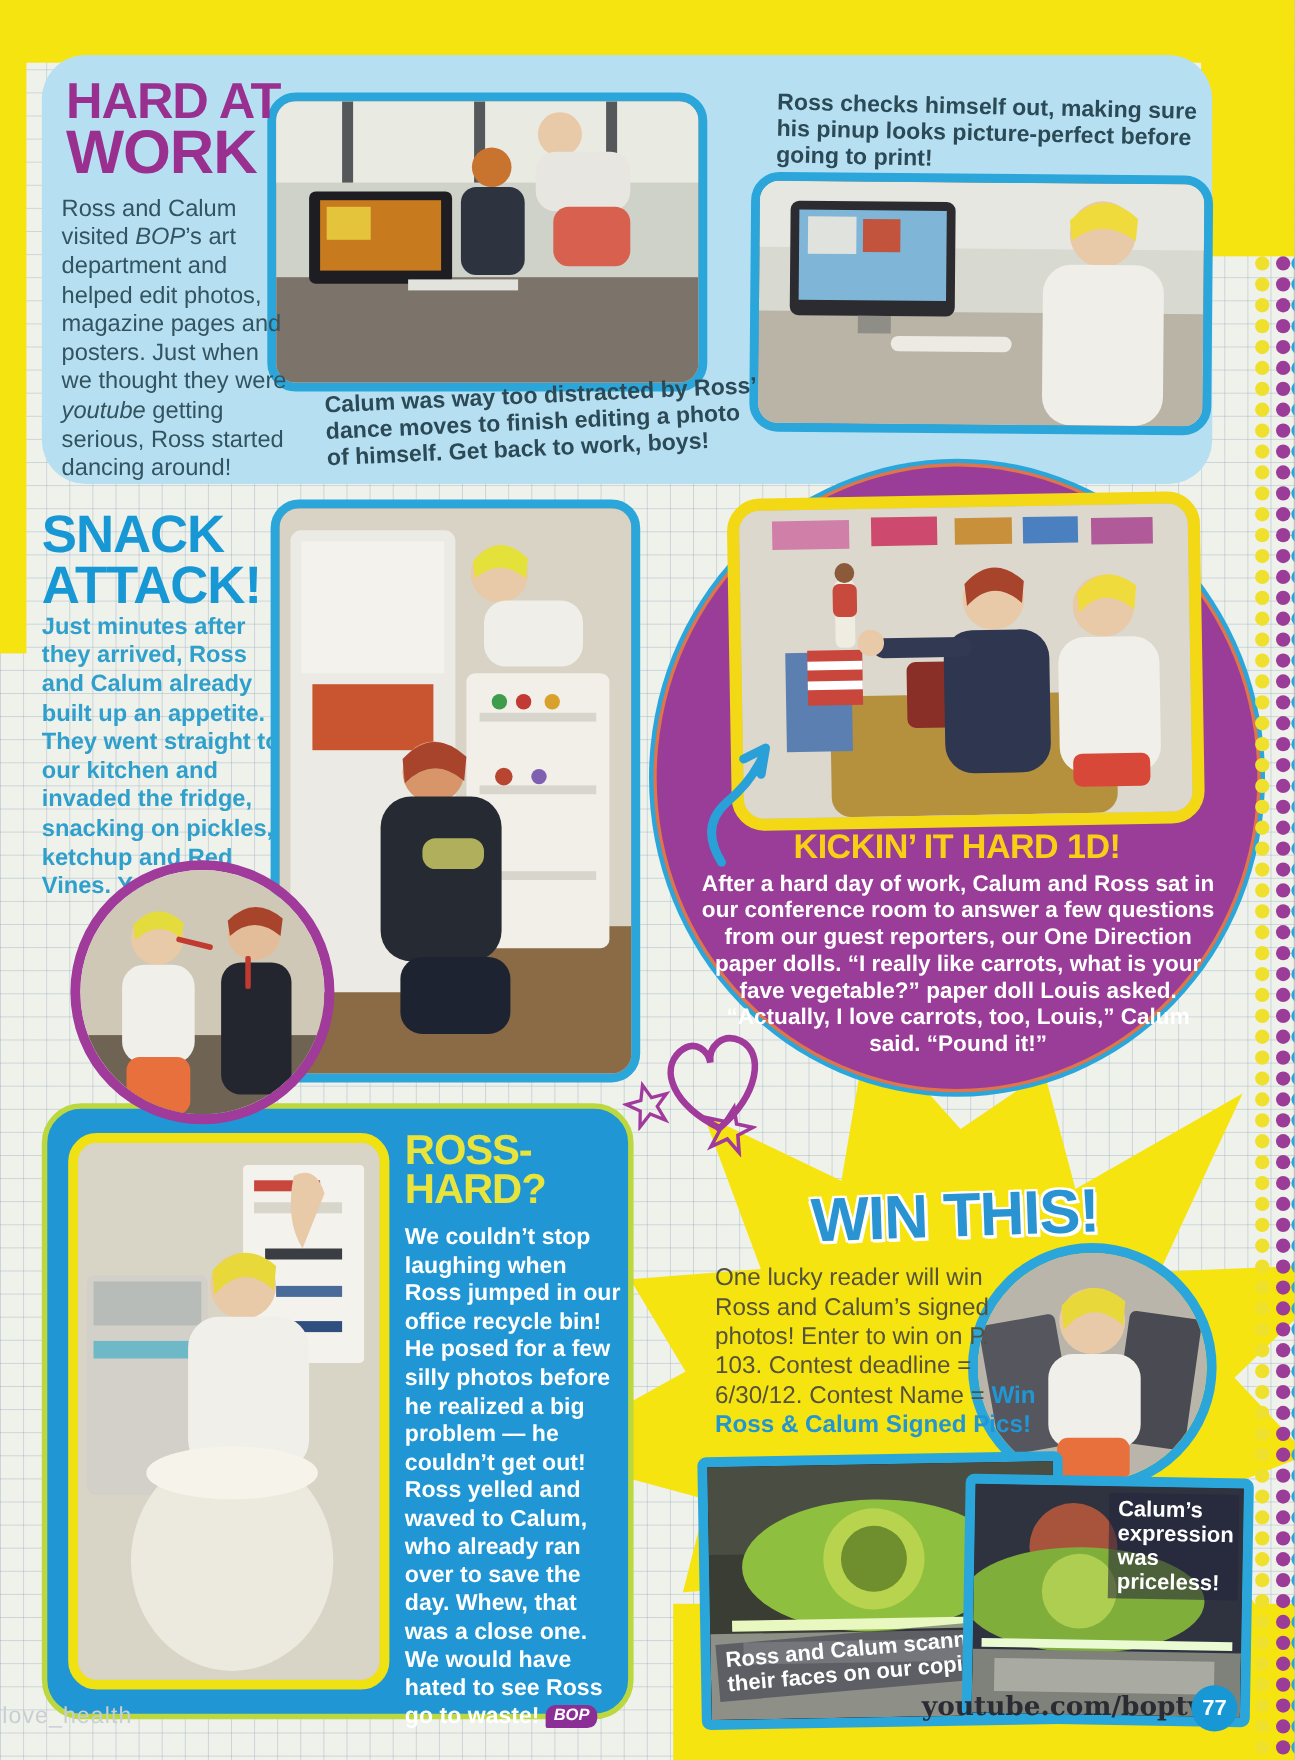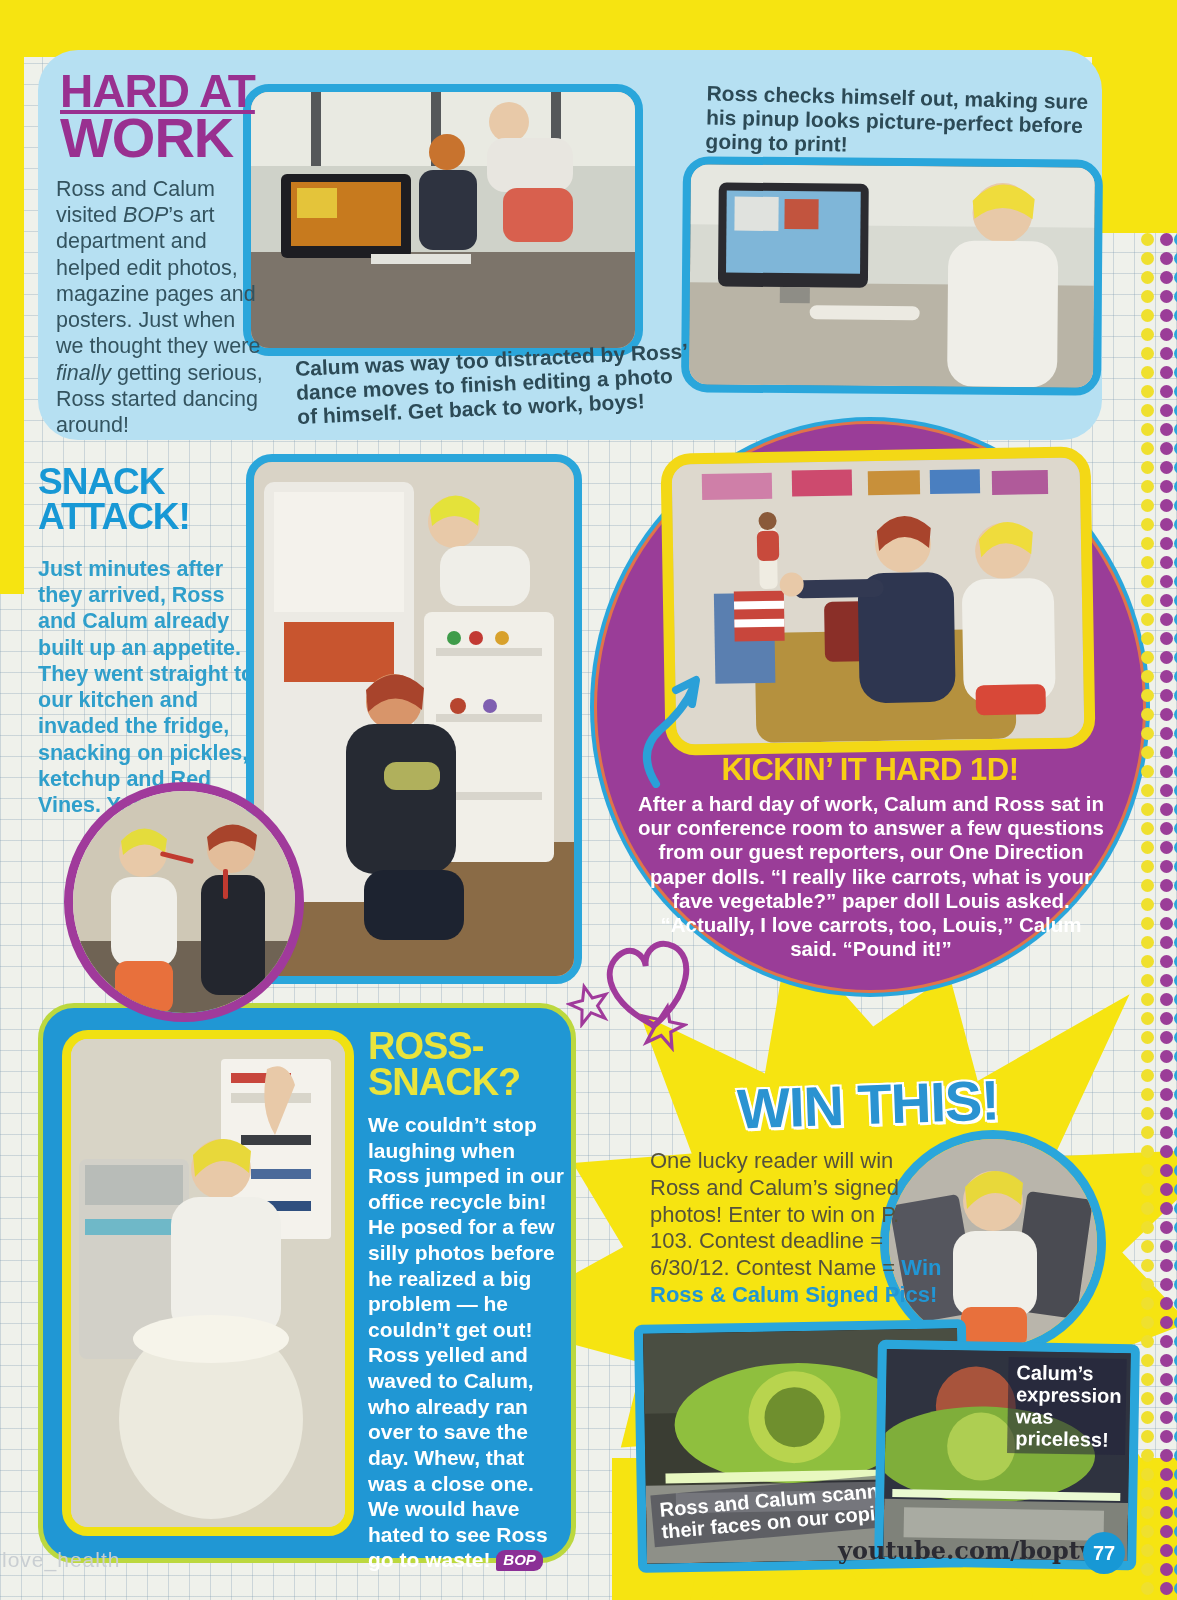--- a/index.html
+++ b/index.html
@@ -19,32 +19,32 @@
   .y-tr    { left:1092px; top:0; width:85px; height:233px; background:#f6e411; z-index:1; }
   .y-br    { left:612px; top:1458px; width:565px; height:142px; background:#f6e411; z-index:1; }
 
   
   .dotcol{ top:233px; width:14px; height:1367px; display:flex; flex-direction:column; z-index:3; }
   .dotcol .dot{ width:13px; height:13px; border-radius:50%; margin-bottom:6px; flex:none; }
 
   
   .bluebox{ left:38px; top:50px; width:1064px; height:390px; background:#b6e0f2; border-radius:40px; z-index:2; }
   .haw-title{ left:60px; top:70px; line-height:.92; color:#993090; font-weight:bold; letter-spacing:-1px; z-index:4; }
-  .haw-title .l1{ font-size:46px; display:block;text-decoration:underline; }
+  .haw-title .l1{ font-size:46px; display:block; }
   .haw-title .l2{ font-size:56px; display:block; }
   .haw-body{ left:56px; top:176px; width:212px; font-size:21.5px; line-height:1.22; color:#33535f; z-index:4; }
   .haw-body i{ font-style:italic; }
   .photo-frame{ border:8px solid #2aa6db; border-radius:26px; overflow:hidden; background:#9a9a90; z-index:3; }
   .photo-frame svg{ display:block; }
   .cap{ color:#2c4a56; font-weight:bold; font-size:21px; line-height:1.15; z-index:5; }
   .cap-tr{ left:706px; top:86px; width:400px; transform:rotate(1.3deg); }
   .cap-bl{ left:296px; top:348px; width:400px; transform:rotate(-2.6deg); }
 
   
-  .snack-title{ left:38px; top:464px; line-height:.95; color:#1798d5; font-weight:bold; letter-spacing:-1px; font-size:37px; z-index:2; }
+  .snack-title{ left:38px; top:464px; line-height:.95; color:#1798d5; font-weight:bold; letter-spacing:-1px; font-size:48px; z-index:2; }
   .snack-body{ left:38px; top:556px; width:220px; font-size:21.5px; line-height:1.22; color:#2f9fcb; font-weight:bold; z-index:2; }
   .circle-photo{ border-radius:50%; overflow:hidden; z-index:5; }
 
   
   .pcircle{ left:597px; top:424px; width:546px; height:566px; border-radius:50%;
             background:#9a3d98; box-shadow:0 0 0 3px #e0744a, 0 0 0 7px #2aa6db; z-index:2; }
   .conf-photo{ left:663px; top:450px; width:430px; height:302px; border:11px solid #f3d816;
                border-radius:30px; transform:rotate(-1deg); z-index:3; overflow:hidden; background:#cfc9bd; }
   .kick-title{ left:640px; top:752px; width:460px; text-align:center; color:#f8cf15; font-weight:bold;
                font-size:31px; letter-spacing:-.5px; z-index:4; }
@@ -96,21 +96,21 @@
   <div class="abs y-tr"></div>
   <div class="abs y-br"></div>
 
   <div class="abs bluebox"></div>
 
   <div class="abs haw-title">
     <span class="l1">HARD AT</span>
     <span class="l2">WORK</span>
   </div>
 
-  <p class="abs haw-body"><span>Ross and Calum visited </span><i>BOP</i><span>’s art department and helped edit photos, magazine pages and posters. Just when we thought they were </span><i>finally</i><span> getting serious, Ross started dancing around!</span></p>
+  <p class="abs haw-body"><span>Ross and Calum visited </span><i>BOP</i><span>’s art department and helped edit photos, magazine pages and posters. Just when we thought they were </span><i>youtube</i><span> getting serious, Ross started dancing around!</span></p>
 
   <div class="abs photo-frame" style="left:243px; top:84px; width:400px; height:272px;">
     <svg width="384" height="256" viewBox="0 0 384 256">
       <rect width="384" height="256" fill="#cfd2c9"></rect>
       <rect x="0" y="0" width="384" height="74" fill="#e9eae2"></rect>
       <rect x="60" y="0" width="10" height="74" fill="#55585a"></rect>
         <rect x="180" y="0" width="10" height="74" fill="#55585a"></rect>
         <rect x="300" y="0" width="10" height="74" fill="#55585a"></rect>
       <rect x="0" y="160" width="384" height="96" fill="#7c746a"></rect>
       <rect x="30" y="82" width="130" height="84" rx="6" fill="#1d1d22"></rect>
@@ -262,21 +262,21 @@
       <path d="M122 116 Q150 86 180 112 L178 134 Q150 108 124 138 Z" fill="#e8d83a"></path>
       <path d="M196 30 Q216 20 224 46 L204 96 Q188 70 196 30" fill="#e8c9a8"></path>
       <rect x="100" y="158" width="110" height="140" rx="28" fill="#f0efe9"></rect>
       <ellipse cx="140" cy="380" rx="92" ry="100" fill="#eceade"></ellipse>
       <ellipse cx="140" cy="300" rx="78" ry="24" fill="#f6f4ea"></ellipse>
     </svg>
   </div>
 
   <div class="abs ross-title">
     <span style="display:block">ROSS-</span>
-    <span style="display:block">SNACK?</span>
+    <span style="display:block">HARD?</span>
   </div>
   <p class="abs ross-body"><span>We couldn’t stop laughing when Ross jumped in our office recycle bin! He posed for a few silly photos before he realized a big problem — he couldn’t get out! Ross yelled and waved to Calum, who already ran over to save the day. Whew, that was a close one. We would have hated to see Ross go to waste! </span><span class="bop-logo">BOP</span></p>
 
   <svg class="abs starburst" viewBox="0 0 660 660">
     <polygon points="689.5,198.8 582.3,302.6 648.4,372.7 543.0,413.8 615.7,532.5 473.9,496.6 493.0,650.2 386.9,574.1 326.1,643.9 269.7,562.0 145.9,670.3 184.6,490.1 80.8,497.5 102.3,413.1 -51.7,371.5 83.2,296.9 32.8,213.0 151.7,203.6 99.6,63.3 224.9,123.5 248.9,-17.8 333.2,76.4 409.3,24.6 437.7,130.9 589.6,44.2 514.3,206.2" fill="#f6e411"></polygon>
   </svg>
 
   <div class="abs win-title">WIN THIS!</div>
   <p class="abs win-body"><span>One lucky reader will win Ross and Calum’s signed photos! Enter to win on P. 103. Contest deadline = 6/30/12. Contest Name = </span><span class="win-link">Win Ross &amp; Calum Signed Pics!</span></p>
 

